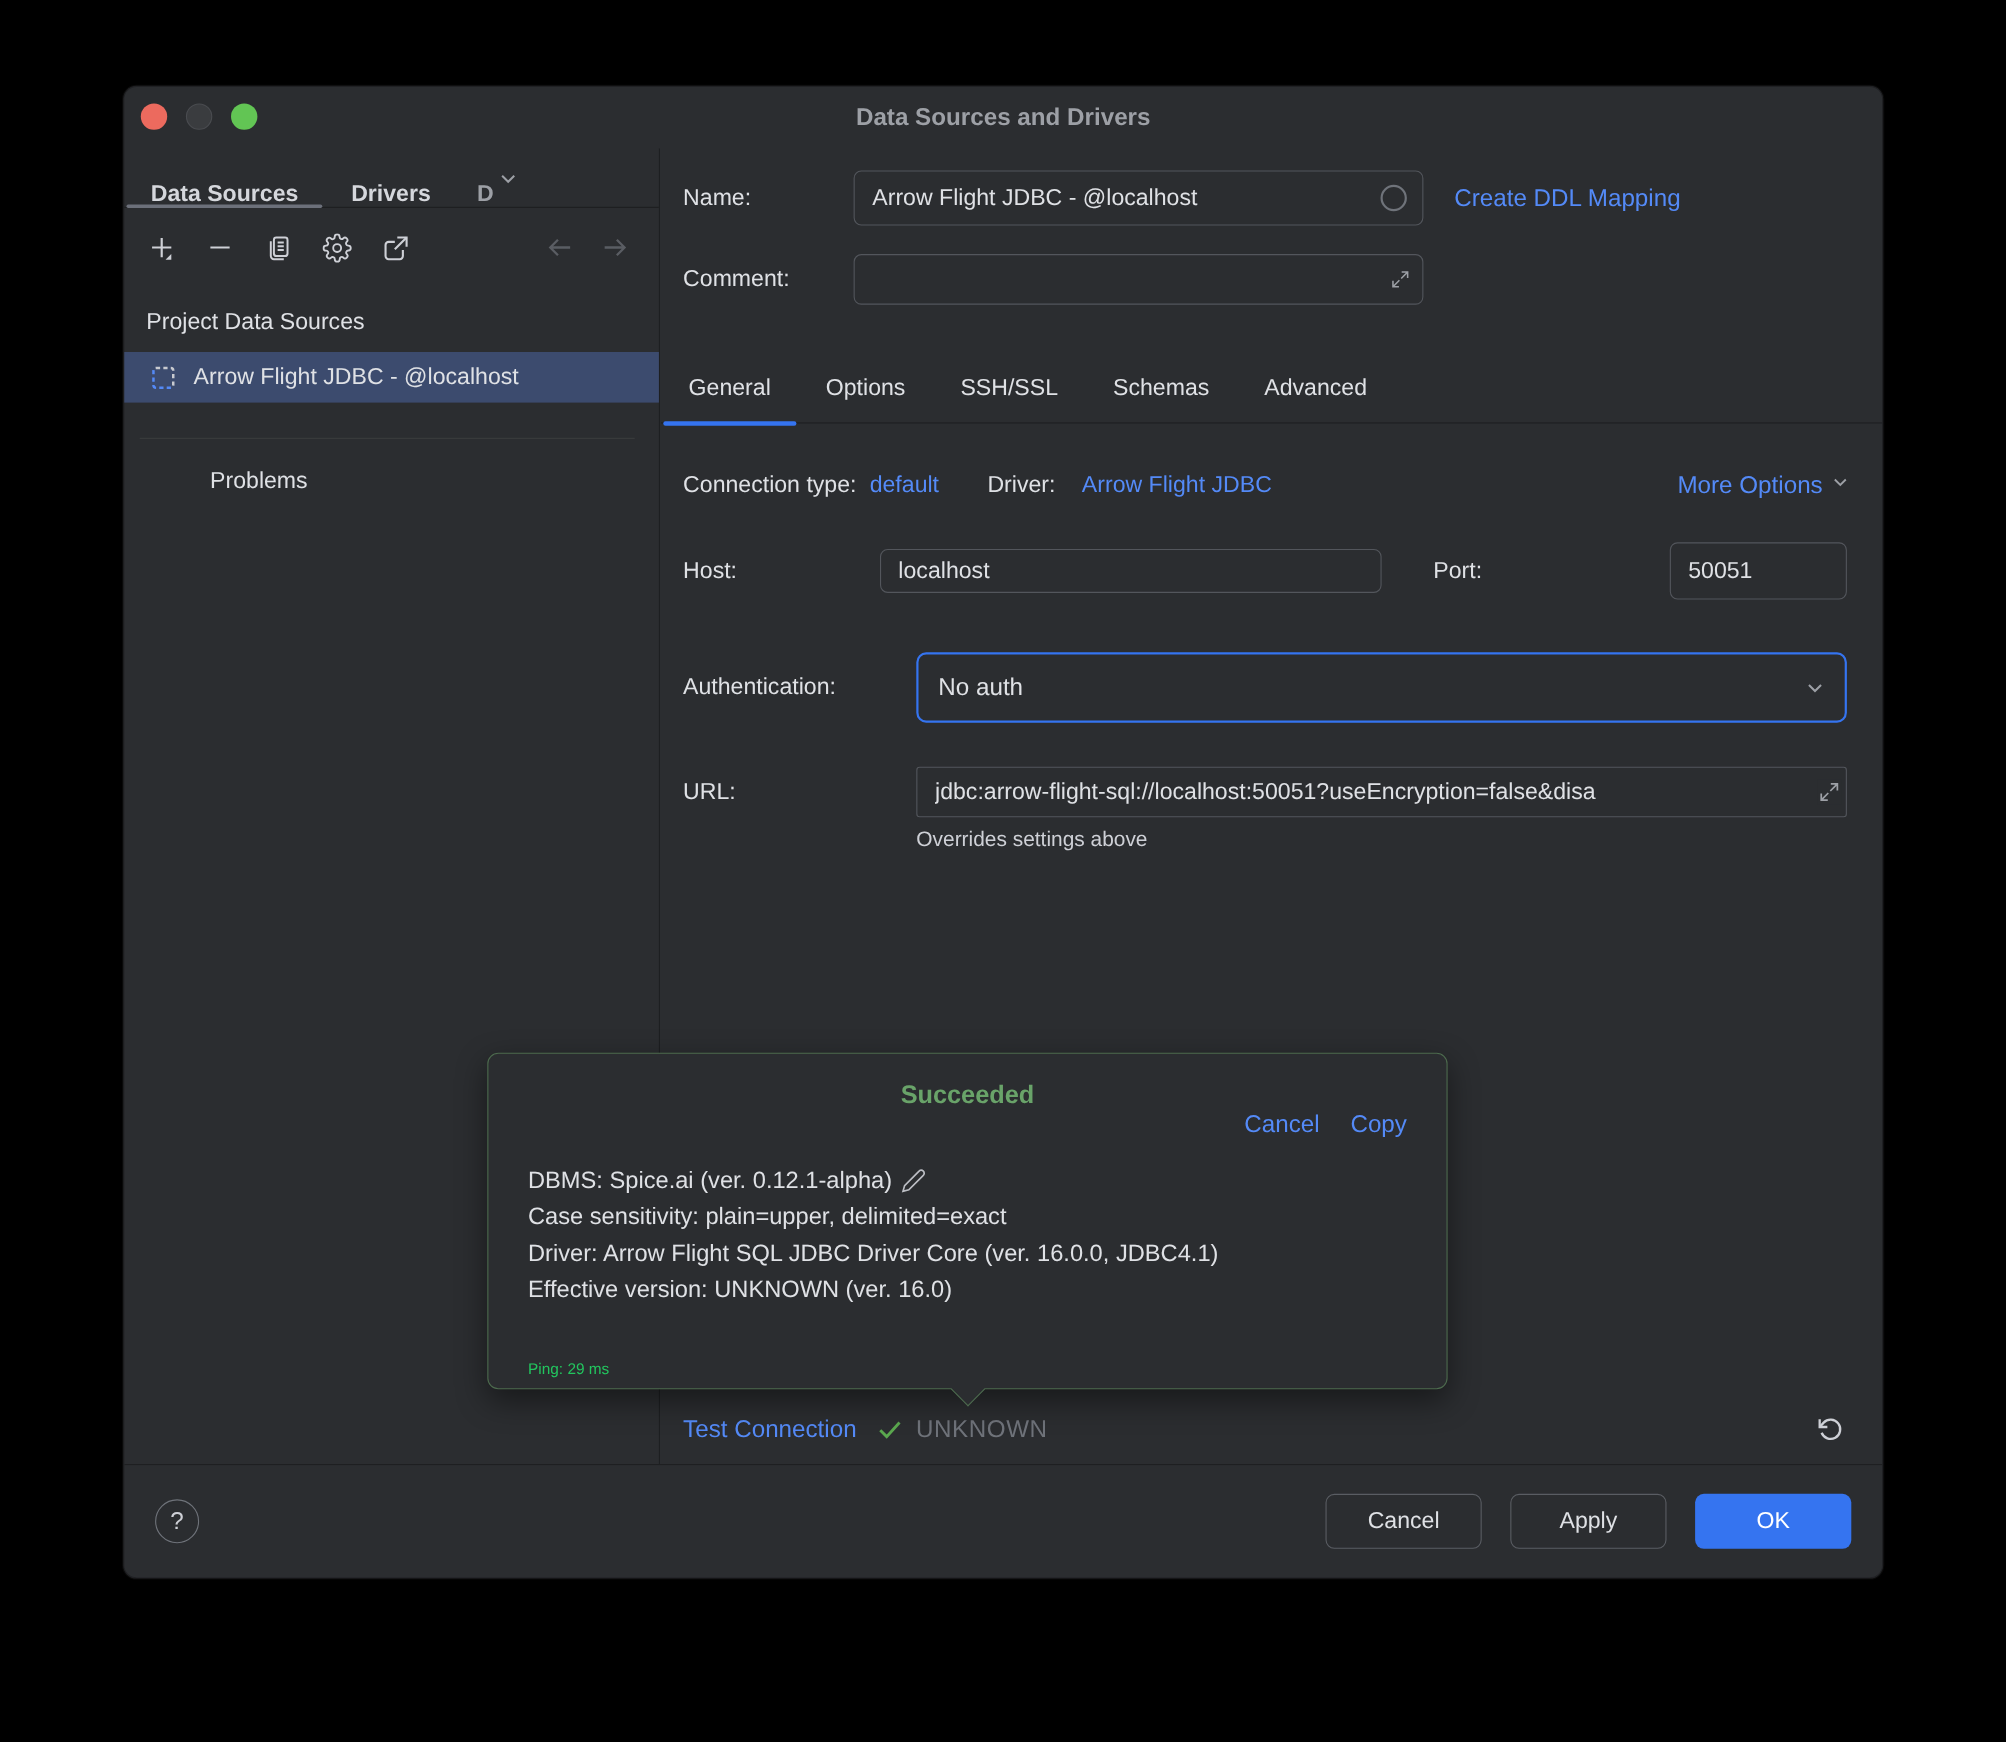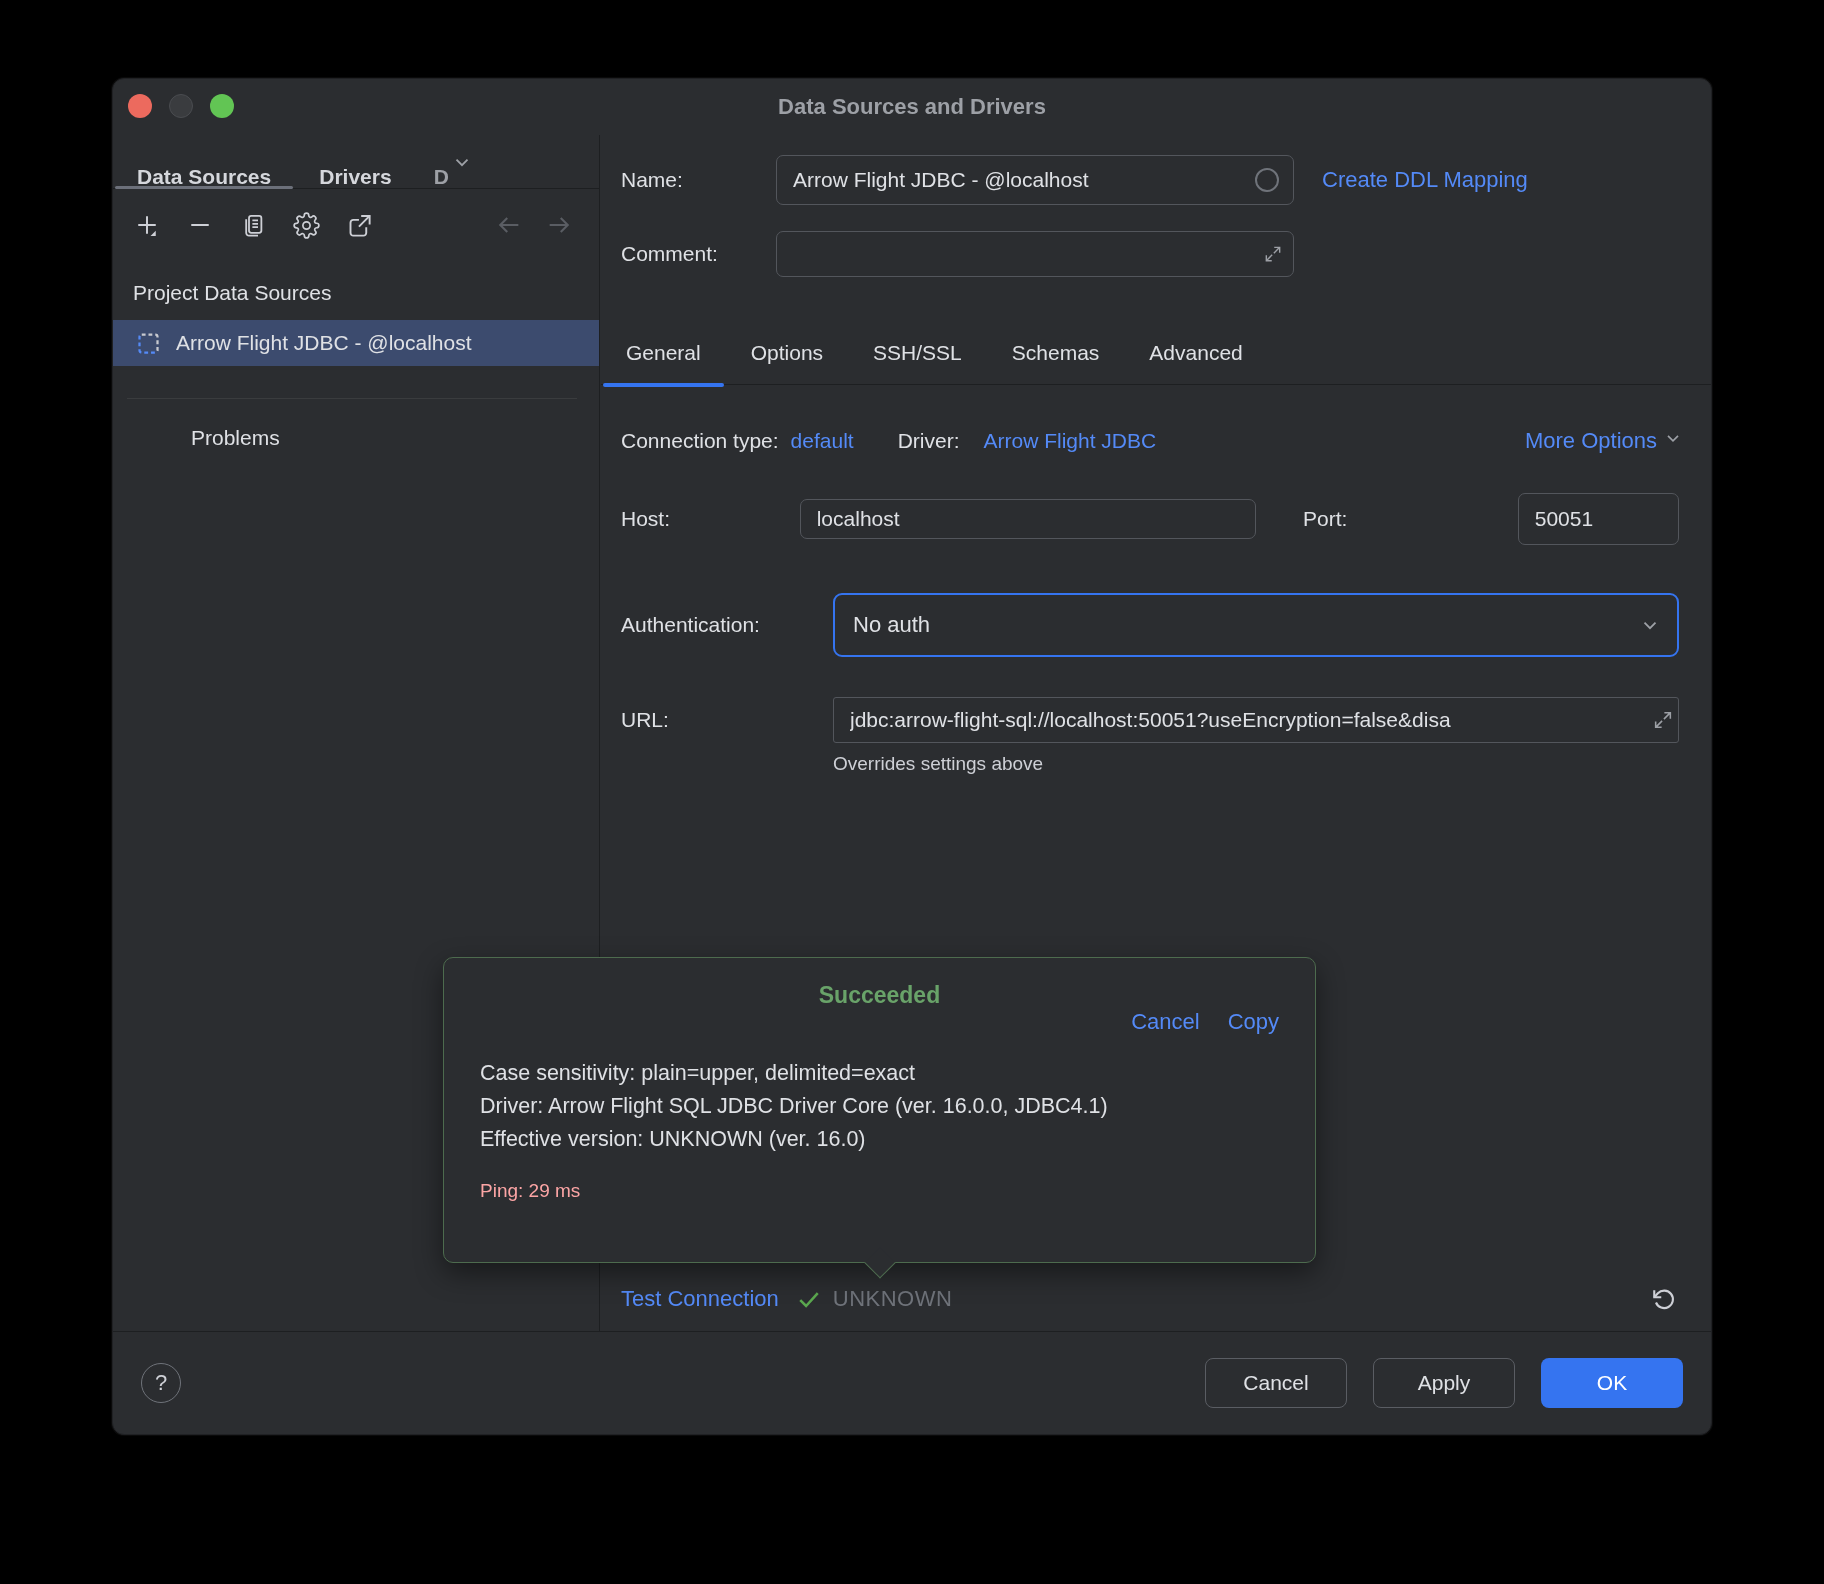--- a/index.html
+++ b/index.html
@@ -93,21 +93,21 @@
   .popup-caret { position:absolute; left:425px; bottom:-12px; width:22px; height:22px;
     background:#2b2d30; border-right:1.5px solid #4d6b4e; border-bottom:1.5px solid #4d6b4e;
     transform:rotate(45deg); }
   .popup-head { display:flex; align-items:center;flex-direction:column; }
   .popup-status { color:#69a369; font-size:23px; font-weight:700; }
   .popup-links { margin-left:auto; display:flex; gap:28px; }
   .popup-links .link { font-size:22px; }
   .popup-body { margin-top:22px; }
   .popup-line { color:#dfe1e5; font-size:21.5px; line-height:33px; display:flex; align-items:center; }
   .pencil { margin-left:8px; }
-  .popup-ping { margin-top:24px; color:#fca5a5; font-size:19px; }
+  .popup-ping { margin-top:47px; color:#22c55e; font-size:14px; }
   
   .footer { position:absolute; left:0; right:0; bottom:0; height:103px;
     border-top:1px solid #1d1f21; display:flex; align-items:center; padding:0 28px;
     border-radius:0 0 12px 12px; }
   .help-btn { width:40px; height:40px; border:1.5px solid #6f737a; border-radius:50%;
     color:#ced0d6; font-size:22px; display:flex; align-items:center; justify-content:center; }
   .footer-buttons { margin-left:auto; display:flex; gap:26px; }
   .btn { height:50px; min-width:142px; border-radius:8px; font-size:21px;
     display:flex; align-items:center; justify-content:center; padding:0 24px; }
   .btn-secondary { border:1px solid #5a5d63; color:#dfe1e5; background:transparent; }
@@ -323,20 +323,28 @@
   <div class="popup">
     <div class="popup-caret"></div>
     <div class="popup-head">
       <span class="popup-status">Succeeded</span>
       <span class="popup-links">
         <span class="link">Cancel</span>
         <span class="link">Copy</span>
       </span>
     </div>
     <div class="popup-body">
+      <div class="popup-line">
+        <span>DBMS: Spice.ai (ver. 0.12.1-alpha)</span>
+        <span class="pencil">
+          <svg width="23" height="23" viewBox="0 0 24 24" fill="none" stroke="#bcbec4" stroke-width="1.6">
+            <path d="M17 3a2.85 2.85 0 1 1 4 4L7.5 20.5 2 22l1.5-5.5L17 3z"></path>
+          </svg>
+        </span>
+      </div>
       <div class="popup-line">Case sensitivity: plain=upper, delimited=exact</div>
       <div class="popup-line">Driver: Arrow Flight SQL JDBC Driver Core (ver. 16.0.0, JDBC4.1)</div>
       <div class="popup-line">Effective version: UNKNOWN (ver. 16.0)</div>
       <div class="popup-ping">Ping: 29 ms</div>
     </div>
   </div>
 
   <div class="footer">
     <div class="help-btn">?</div>
     <div class="footer-buttons">

